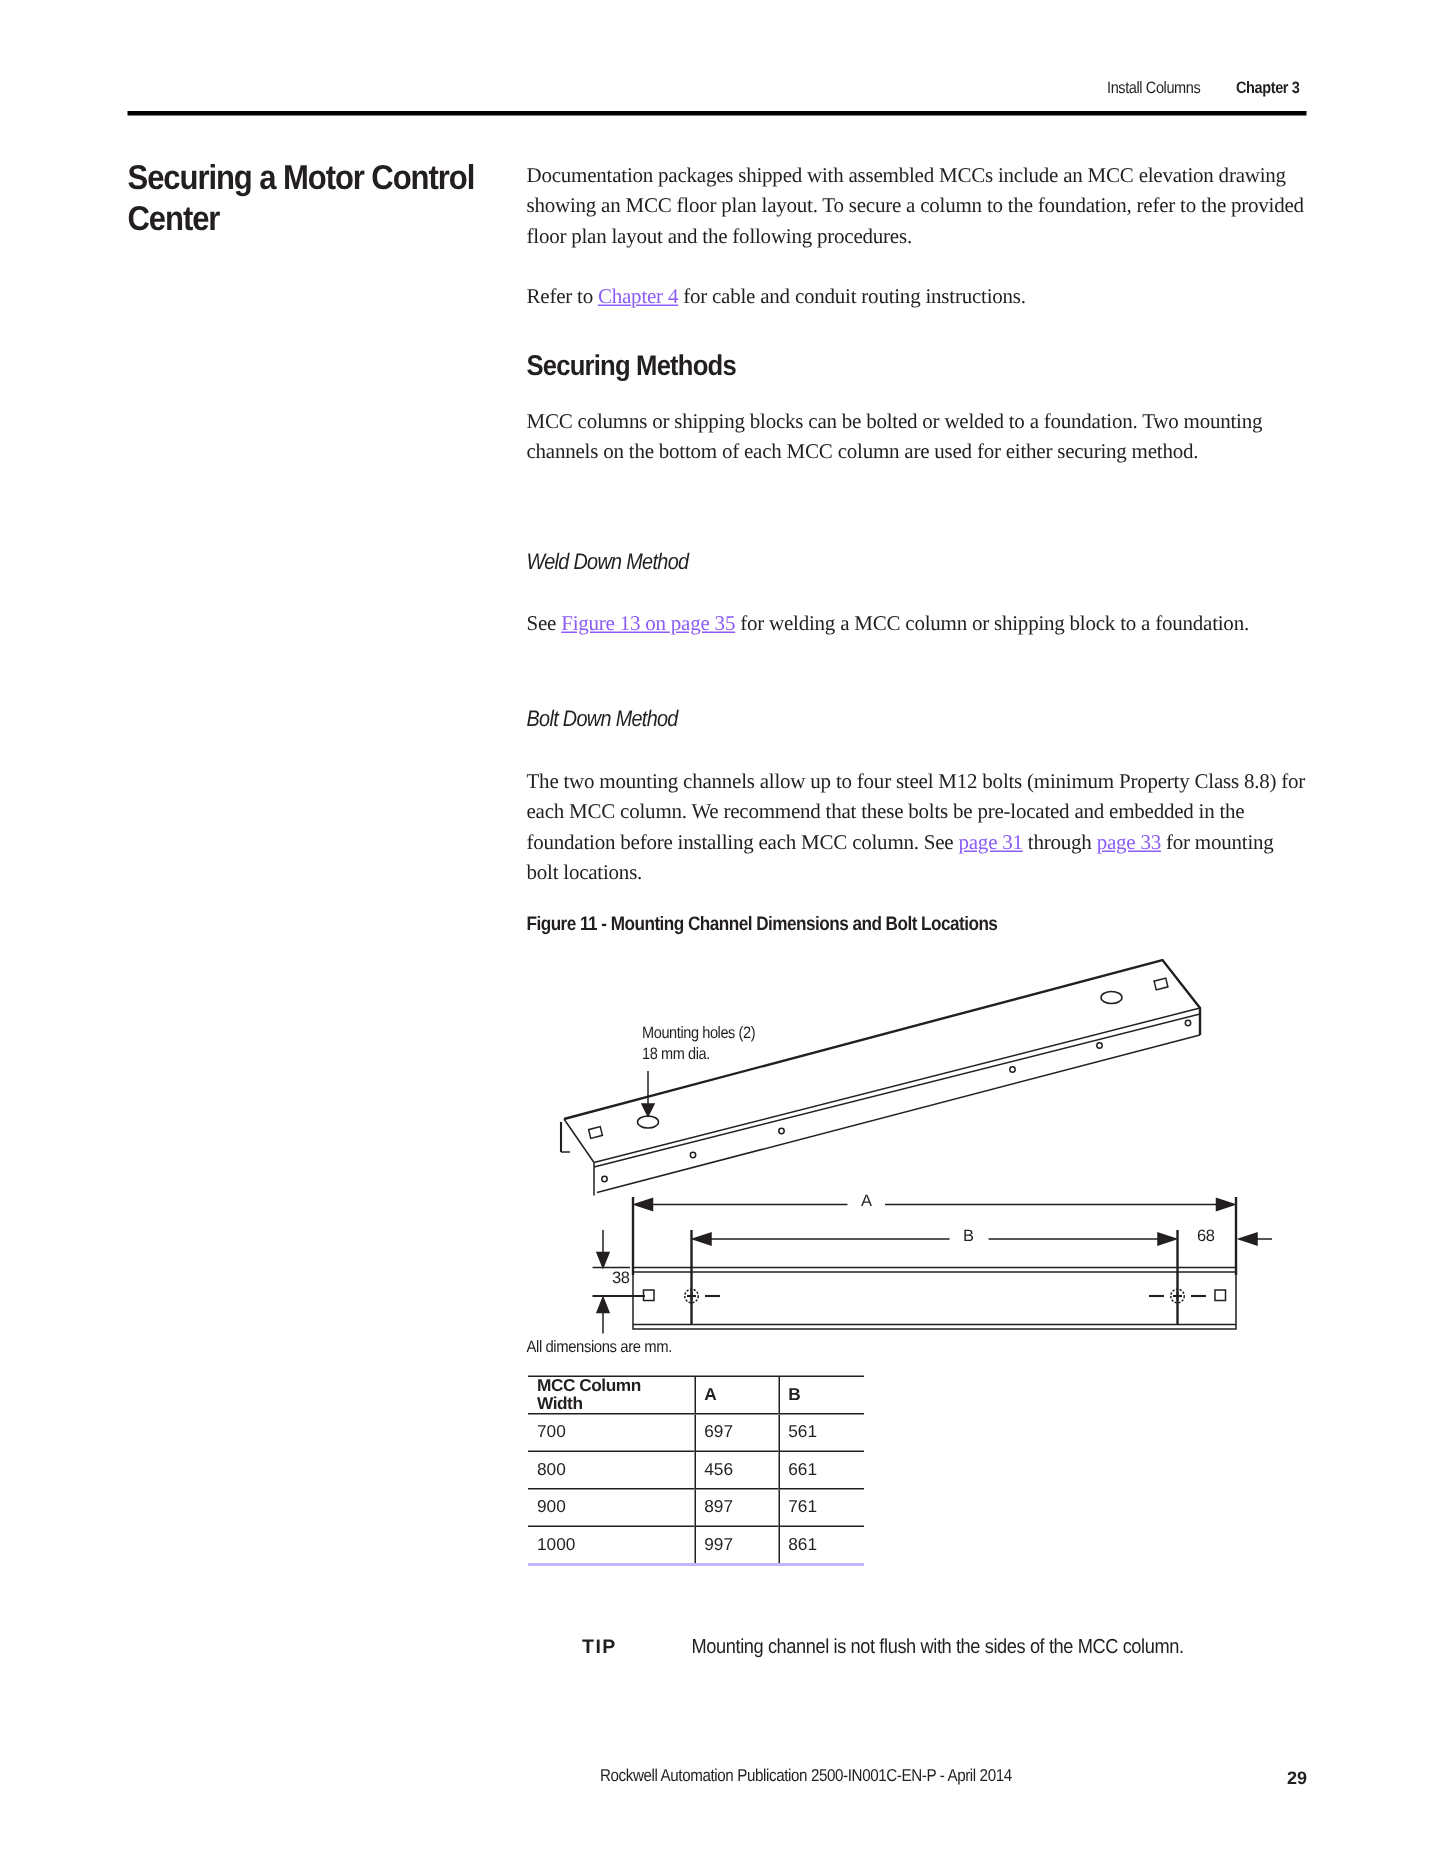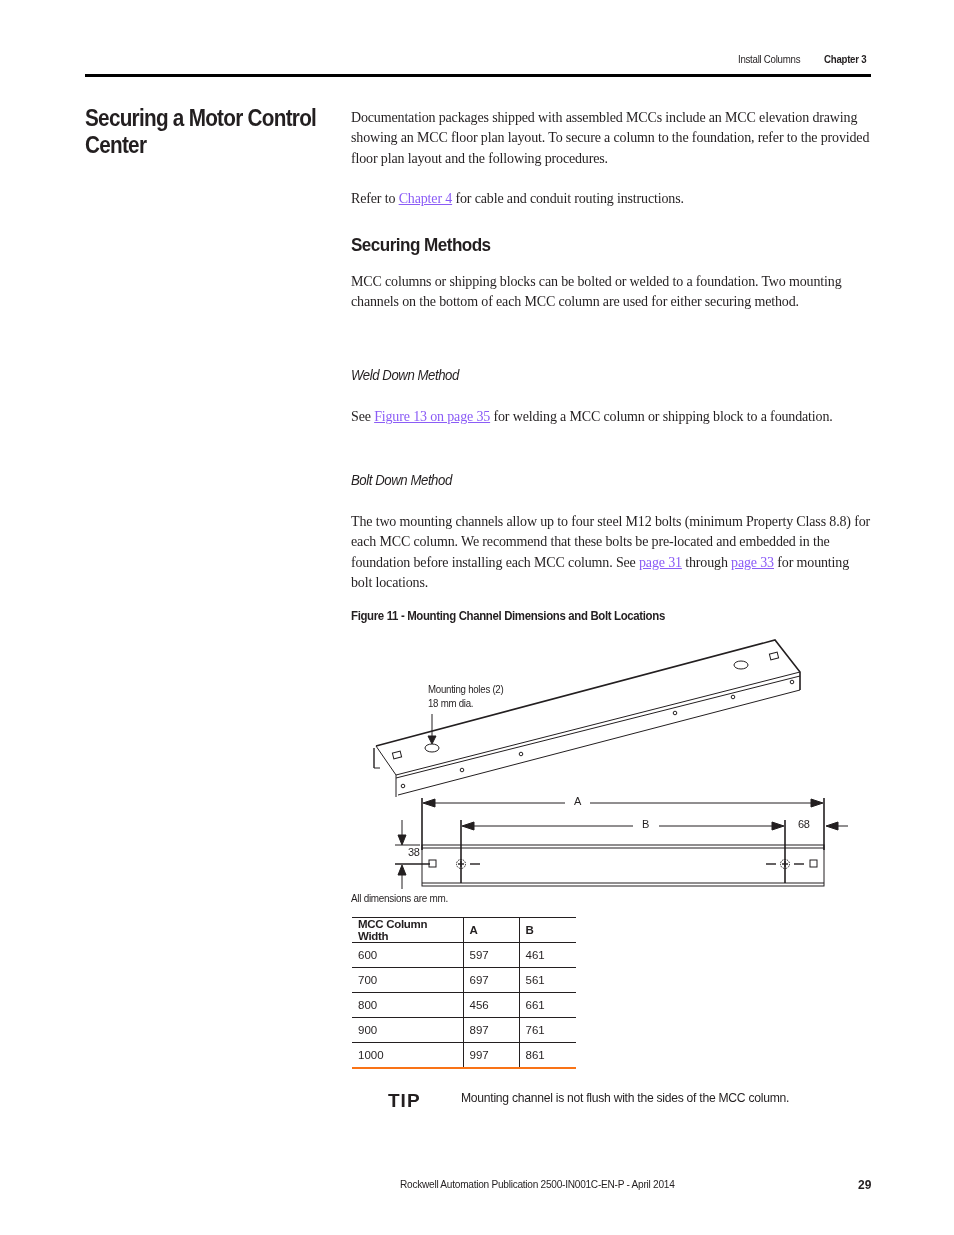--- a/index.html
+++ b/index.html
@@ -21,24 +21,24 @@
 
     .fig-cap { left: 351px; top: 608px; font-size: 13px; font-weight: bold; letter-spacing: -0.4px; transform: scaleX(0.88); transform-origin: left; white-space: nowrap; }
     .fig-label { font-size: 11px; letter-spacing: -0.3px; }
     .dims-note { left: 351px; top: 892px; font-size: 11px; letter-spacing: -0.3px; transform: scaleX(0.9); transform-origin: left; white-space: nowrap; }
 
     table.dims { position: absolute; left: 352px; top: 917px; width: 224px; border-collapse: collapse; font-size: 11.5px; }
     table.dims th, table.dims td { text-align: left; padding: 0 6px; height: 24px; border-top: 1px solid #231f20; }
     table.dims tr:first-child th { border-top: 1px solid #231f20; height: 24px; }
     table.dims th { font-weight: bold; letter-spacing: -0.3px; }
     table.dims td + td, table.dims th + th { border-left: 1px solid #231f20; }
-    table.dims tr:last-child td { border-bottom: 2px solid #f97316; }
+    table.dims tr:last-child td { border-bottom: 2px solid #c4b5fd; }
     table.dims col.c1 { width: 111px; } table.dims col.c2 { width: 56px; } table.dims col.c3 { width: 57px; }
 
-    .tip-label { left: 388px; top: 1090px; font-size: 19px; font-weight: bold; letter-spacing: 1px; }
+    .tip-label { left: 388px; top: 1090px; font-size: 13px; font-weight: bold; letter-spacing: 1px; }
     .tip-text { left: 461px; top: 1090px; font-size: 13.5px; letter-spacing: -0.3px; transform: scaleX(0.9); transform-origin: left; white-space: nowrap; }
 
     .footer-pub { left: 400px; top: 1178px; font-size: 11.5px; letter-spacing: -0.3px; transform: scaleX(0.88); transform-origin: left; white-space: nowrap; }
     .footer-page { left: 858px; top: 1178px; font-size: 12px; font-weight: bold; }
   </style>
 </head>
 <body>
 
 <div class="abs sans hdr-section">Install Columns</div>
 <div class="abs sans hdr-chapter">Chapter 3</div>
@@ -165,25 +165,20 @@
     </colgroup>
   <thead>
     <tr>
       <th>MCC Column Width</th>
       <th>A</th>
       <th>B</th>
     </tr>
   </thead>
   <tbody>
     <tr>
-      <td>600</td>
-      <td>597</td>
-      <td>461</td>
-    </tr>
-    <tr>
       <td>700</td>
       <td>697</td>
       <td>561</td>
     </tr>
     <tr>
       <td>800</td>
       <td>456</td>
       <td>661</td>
     </tr>
     <tr>

